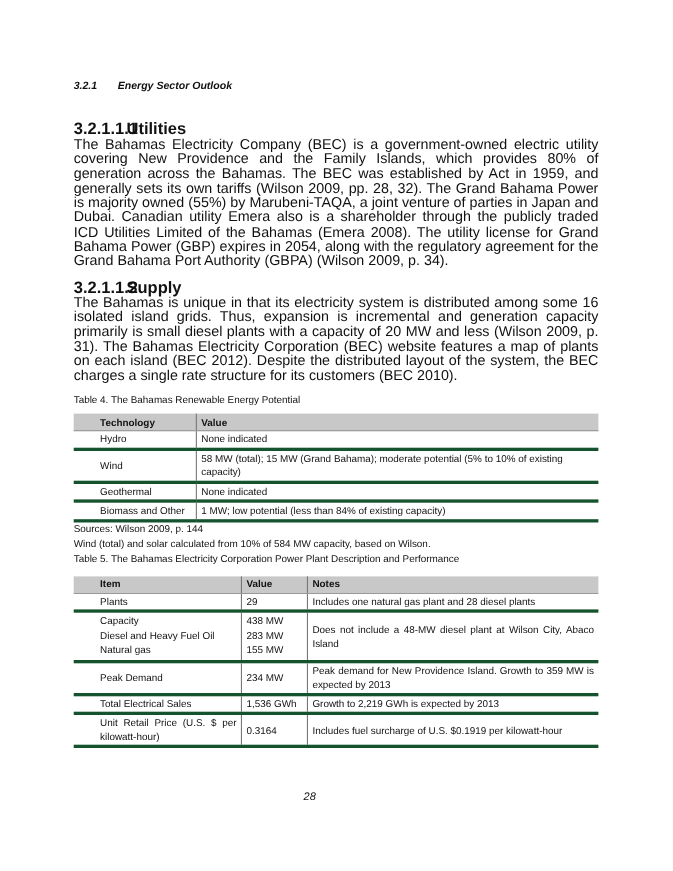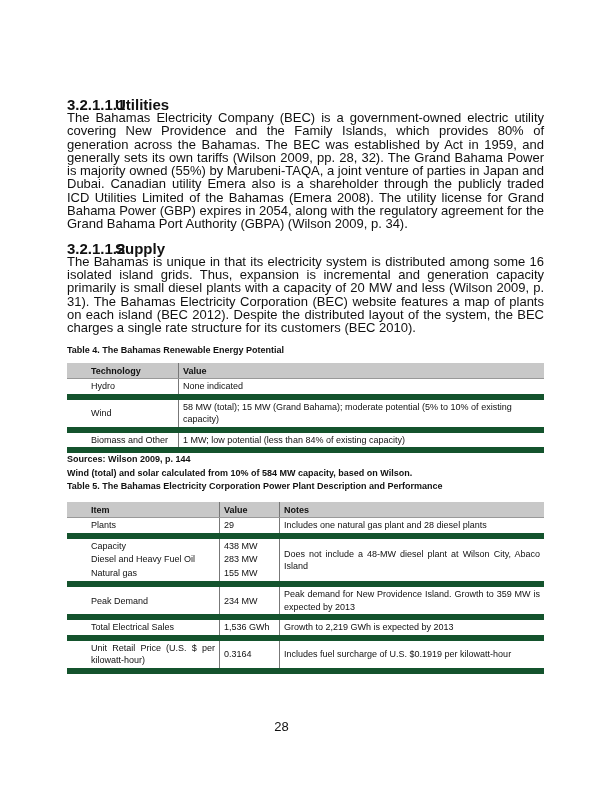--- a/index.html
+++ b/index.html
@@ -6,38 +6,41 @@
   body { width:612px; height:792px; position:relative; overflow:hidden;
          font-family:"Liberation Sans", sans-serif; color:#111; }
   .page { position:absolute; left:67px; top:72px; width:477px; }
   .h3 { font-size:9.6px; font-weight:bold; font-style:italic; line-height:13px; }
   .h4 { font-size:9.6px; font-style:italic; line-height:13px; }
   .num { display:inline-block; width:40px; }
   .num4 { display:inline-block; width:46px; }
   .h5 { font-size:15px; font-weight:bold; line-height:13px; }
   .num5 { display:inline-block; width:48px; }
   p { margin:0; font-size:13px; line-height:13.3px; text-align:justify; }
-  .caption { font-size:9.0px; font-weight:bold; line-height:13px; }
+  .caption { font-size:9.0px; font-weight:normal; line-height:13px; }
   table { border-collapse:collapse; width:100%; font-size:9.0px; }
   th { background:#c8c8c8; text-align:left; font-weight:bold; padding:1px 4px;
        border-bottom:1px solid #999; height:13px; }
   td { padding:1px 4px; vertical-align:middle; line-height:12.5px;
-       border-bottom:6px solid #14532d; }
+       border-bottom:3px solid #14532d; }
   td.c1, th.c1 { border-right:1px solid #777;padding-left:24px; }
   td.c2, th.c2 { border-right:1px solid #777; }
-  .note { font-size:9.0px; line-height:13.5px;font-weight:bold; }
+  .note { font-size:9.0px; line-height:13.5px; }
   .justify { text-align:justify; }
   .pagenum { position:absolute; left:0; width:563px; top:719px; text-align:center;
-             font-size:13px; }
+             font-size:10px;font-style:italic; }
 </style>
 </head>
 <body>
 
 <div class="page">
 
+  <div class="h3" style="margin-top:0;">
+    <span class="num">3.2.1</span><span>Energy Sector Outlook</span>
+  </div>
 
   <div class="h5" style="margin-top:26px;">
     <span class="num5">3.2.1.1.1</span><span>Utilities</span>
   </div>
   <p>The Bahamas Electricity Company (BEC) is a government-owned electric utility covering New Providence and the Family Islands, which provides 80% of generation across the Bahamas. The BEC was established by Act in 1959, and generally sets its own tariffs (Wilson 2009, pp. 28, 32). The Grand Bahama Power is majority owned (55%) by Marubeni-TAQA, a joint venture of parties in Japan and Dubai. Canadian utility Emera also is a shareholder through the publicly traded ICD Utilities Limited of the Bahamas (Emera 2008). The utility license for Grand Bahama Power (GBP) expires in 2054, along with the regulatory agreement for the Grand Bahama Port Authority (GBPA) (Wilson 2009, p. 34).</p>
 
   <div class="h5" style="margin-top:11px;">
     <span class="num5">3.2.1.1.2</span><span>Supply</span>
   </div>
   <p>The Bahamas is unique in that its electricity system is distributed among some 16 isolated island grids. Thus, expansion is incremental and generation capacity primarily is small diesel plants with a capacity of 20 MW and less (Wilson 2009, p. 31). The Bahamas Electricity Corporation (BEC) website features a map of plants on each island (BEC 2012). Despite the distributed layout of the system, the BEC charges a single rate structure for its customers (BEC 2010).</p>
@@ -51,20 +54,24 @@
       </tr>
     </thead>
     <tbody>
       <tr>
         <td class="c1">Hydro</td>
         <td>None indicated</td>
       </tr>
       <tr>
         <td class="c1">Wind</td>
         <td>58 MW (total); 15 MW (Grand Bahama); moderate potential (5% to 10% of existing capacity)</td>
+      </tr>
+      <tr>
+        <td class="c1">Geothermal</td>
+        <td>None indicated</td>
       </tr>
       <tr>
         <td class="c1">Biomass and Other</td>
         <td>1 MW; low potential (less than 84% of existing capacity)</td>
       </tr>
     </tbody>
   </table>
   <div class="note">Sources: Wilson 2009, p. 144</div>
   <div class="note">Wind (total) and solar calculated from 10% of 584 MW capacity, based on Wilson.</div>
 

